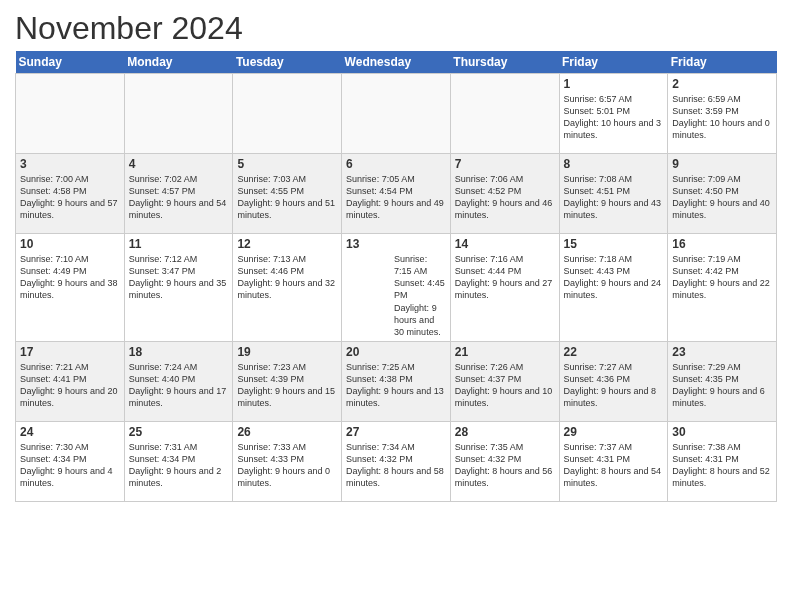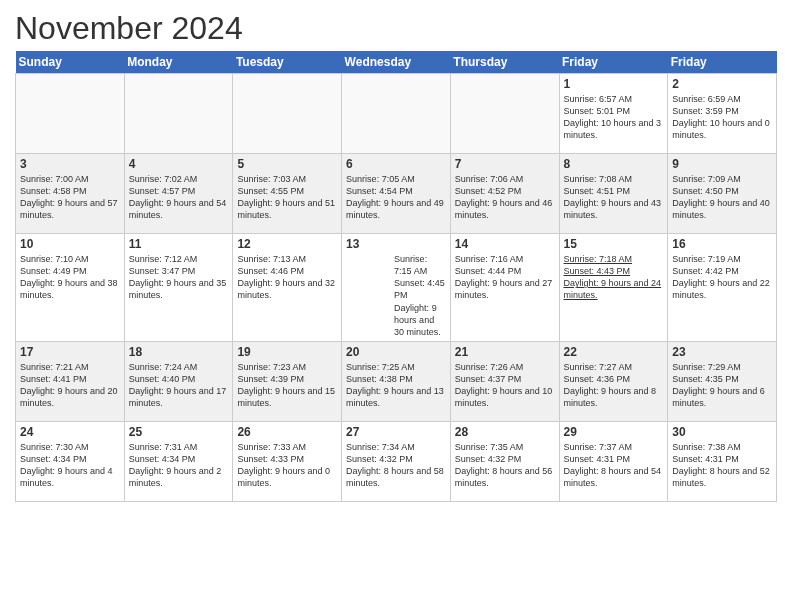--- a/index.html
+++ b/index.html
@@ -193,21 +193,21 @@
 Daylight: 9 hours and 30 minutes.</div>
           </td>
           <td>
             <span class="day-number">14</span>
             <div class="cell-text" style="white-space: pre-line;">Sunrise: 7:16 AM
 Sunset: 4:44 PM
 Daylight: 9 hours and 27 minutes.</div>
           </td>
           <td>
             <span class="day-number">15</span>
-            <div class="cell-text" style="white-space: pre-line; text-decoration: underline;">Sunrise: 7:18 AM
+            <div class="cell-text" style="white-space: pre-line;">Sunrise: 7:18 AM
 Sunset: 4:43 PM
 Daylight: 9 hours and 24 minutes.</div>
           </td>
           <td>
             <span class="day-number">16</span>
             <div class="cell-text" style="white-space: pre-line;">Sunrise: 7:19 AM
 Sunset: 4:42 PM
 Daylight: 9 hours and 22 minutes.</div>
           </td>
         </tr>

